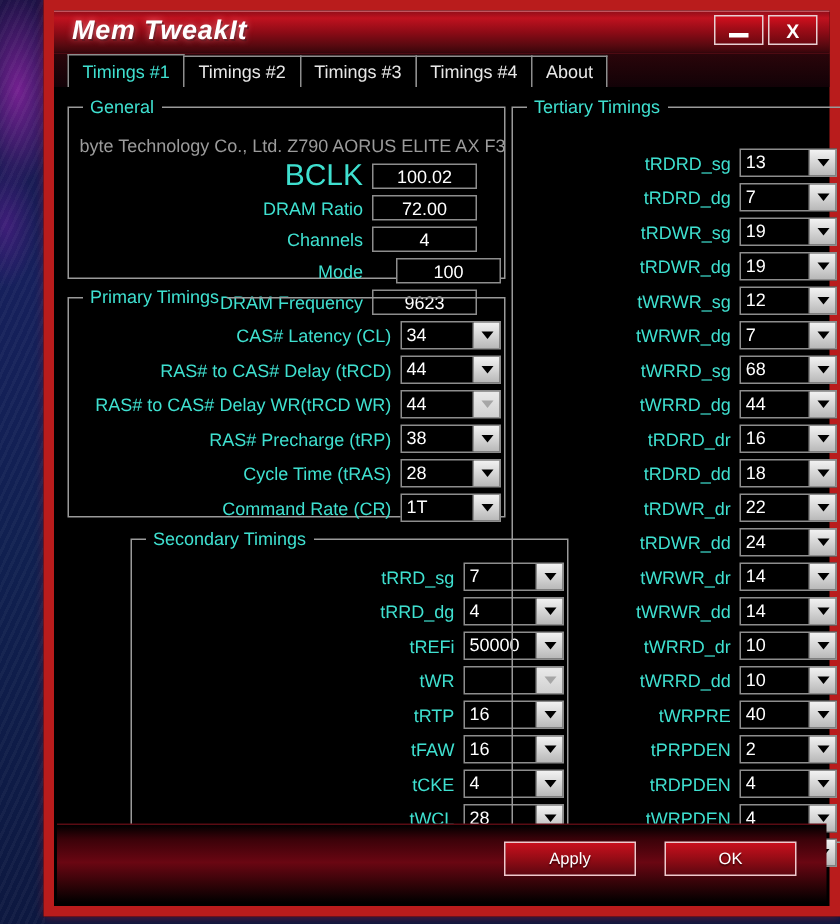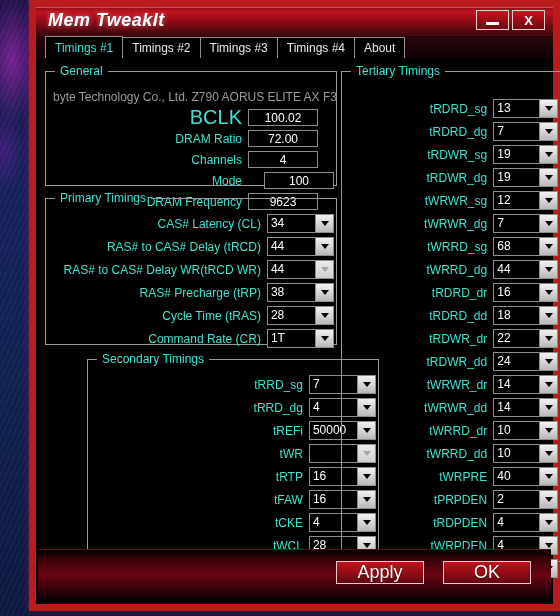--- a/index.html
+++ b/index.html
@@ -124,21 +124,21 @@
   
   #bottombar{
     position:absolute;left:1px;right:1px;bottom:1px;height:52px;
     background:linear-gradient(180deg,#000 0%,#3a0209 18%,#6a0612 48%,#2d0307 78%,#000 100%);
     border-top:1px solid #5a0b13;
   }
   .actbtn{
     position:absolute;top:11px;height:23px;width:88px;
     background:linear-gradient(180deg,#c8101d 0%,#9a0c16 45%,#5e0710 100%);
     border:1px solid #f0c8cc;box-sizing:border-box;
-    color:#fff;font-size:18px;
+    color:#fff;font-size:11px;
     display:flex;align-items:center;justify-content:center;
     cursor:pointer;text-shadow:0 1px 1px #3a050a;
   }
   #btn-apply{right:127px;}
   #btn-ok{right:20px;}
   #geninfo{
     position:absolute;left:7px;top:12px;
     font-size:12px;color:#9b9b9b;white-space:nowrap;
   }
 </style>

